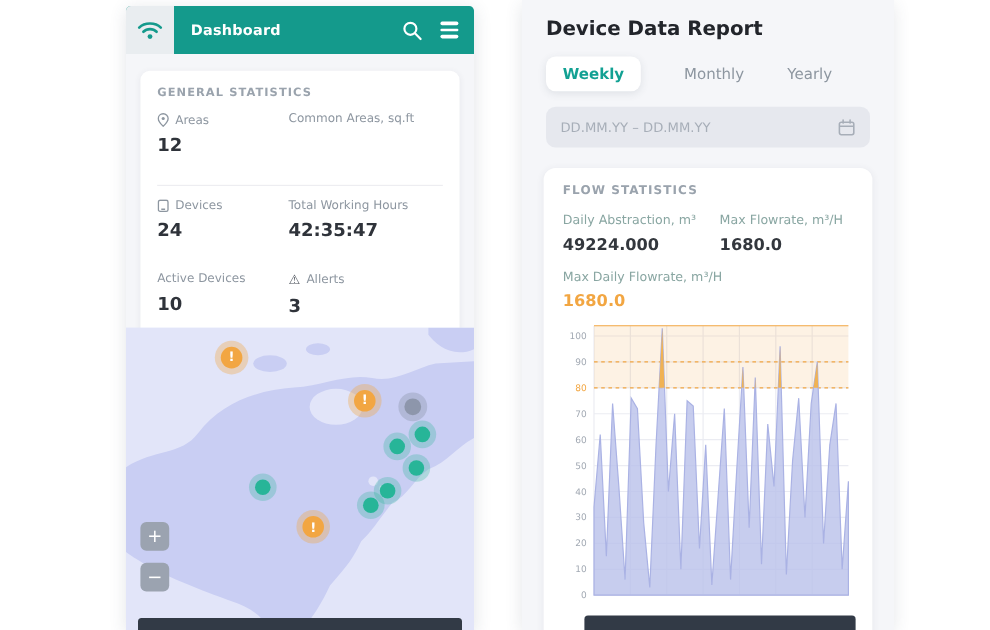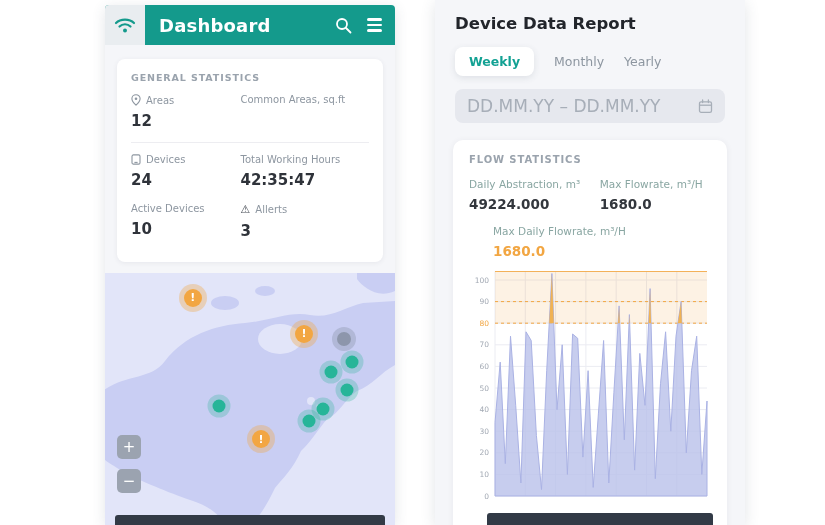--- a/index.html
+++ b/index.html
@@ -4,60 +4,60 @@
 <style>
   * { margin:0; padding:0; box-sizing:border-box; }
   body { font-family:"DejaVu Sans","Liberation Sans",sans-serif; background:#fff; }
   .stage { position:relative; width:825px; height:525px; overflow:hidden; background:#fff; }
 
   
   .phone { position:absolute; background:#f5f6f9; box-shadow:0 3px 14px rgba(60,70,90,.14); }
   .phone.left { left:105px; top:5px; width:290px; height:520px; border-radius:4px 4px 0 0; }
   .lheader { display:flex; align-items:center; height:40px; background:#149a8c; border-radius:4px 4px 0 0; }
   .logo-box { width:40px; height:40px; background:#e9edf0; border-radius:4px 0 0 0; display:flex; align-items:center; justify-content:center; }
-  .lh-title { color:#fff; font-size:18px; font-weight:700; margin-left:14px; letter-spacing:.2px; }
+  .lh-title { color:#fff; font-size:12px; font-weight:700; margin-left:14px; letter-spacing:.2px; }
   .lh-icons { margin-left:auto; display:flex; align-items:center; gap:15px; padding-right:13px; }
   .burger { display:flex; flex-direction:column; gap:3px; cursor:pointer; }
   .burger i { display:block; width:15px; height:2.4px; background:#fff; border-radius:2px; }
 
   .stats-card { margin:14px 12px 0 12px; background:#fff; border-radius:8px; box-shadow:0 1px 5px rgba(60,70,90,.08); padding:13px 14px 10px 14px; }
   .card-title { font-size:9.5px; font-weight:700; letter-spacing:.9px; color:#9aa3ad; }
-  .stat-row { display:grid; grid-template-columns:46% 54%; padding:11px 0 12px 0; }
+  .stat-row { display:grid; grid-template-columns:46% 54%; padding:11px 0 24px 0; }
   .stat-row.with-divider { border-bottom:1px solid #ededf1; }
   .stat-label { display:flex; align-items:center; gap:5px; font-size:10px; color:#8d96a0; }
   .stat-value { font-size:15px; color:#2f333a; font-weight:600; margin-top:6px; }
   .sicon { display:inline-flex; align-items:center; }
   .warn-glyph { font-size:11px; color:#474d56; }
 
   .map { position:absolute; left:0; top:268px; width:290px; height:252px; background:#e2e5f9; overflow:hidden; }
   .map svg.land { position:absolute; left:0; top:0; }
   .marker { position:absolute; transform:translate(-50%,-50%); z-index:3; }
   .marker.device { width:13px; height:13px; border-radius:50%; background:#27b598; box-shadow:0 0 0 5px rgba(39,181,152,.28); }
   .marker.muted { width:14px; height:14px; border-radius:50%; background:#8d96ab; box-shadow:0 0 0 5px rgba(122,132,152,.3); }
   .marker.alert { width:18px; height:18px; border-radius:50%; background:#f2a642; box-shadow:0 0 0 5px rgba(242,166,66,.35); color:#fff; font-size:11px; font-weight:700; display:flex; align-items:center; justify-content:center; }
   .zoom-btn { position:absolute; left:12px; width:24px; height:24px; border-radius:5px; background:#9ba3b0; color:#fff; font-size:15px; display:flex; align-items:center; justify-content:center; cursor:pointer; z-index:4; }
   .zoom-in { top:162px; } .zoom-out { top:196px; }
   .footer-strip { position:absolute; bottom:0; height:10px; background:#323a46; border-radius:3px 3px 0 0; z-index:5; }
   .phone.left .footer-strip { left:10px; right:10px; }
 
   
   .phone.right { left:435px; top:0; width:310px; height:525px; padding:10px 0 0 0; }
   .r-title { font-size:16.5px; font-weight:700; color:#22252b; margin:4px 0 0 20px; }
-  .tabs { display:flex; align-items:center; gap:20px; margin:14px 0 0 20px;text-align:center; }
+  .tabs { display:flex; align-items:center; gap:36px; margin:14px 0 0 20px;text-align:center; }
   .tab { font-size:12.5px; color:#8d96a0; font-weight:500; cursor:pointer; }
   .tab.active { background:#fff; color:#12a193; font-weight:700; padding:7px 14px; border-radius:8px; box-shadow:0 2px 7px rgba(60,70,90,.12); }
   .date-field { margin:13px 20px 0 20px; height:34px; background:#e6e8ee; border-radius:8px; display:flex; align-items:center; justify-content:space-between; padding:0 12px; cursor:pointer; }
-  .date-ph { font-size:17px; color:#a7aeb8; }
+  .date-ph { font-size:11px; color:#a7aeb8; }
 
   .flow-card { margin:17px 18px 0 18px; background:#fff; border-radius:10px; box-shadow:0 1px 6px rgba(60,70,90,.08); padding:14px 16px 20px 16px; height:400px; }
   .flow-title { font-size:10px; font-weight:700; letter-spacing:.9px; color:#9aa3ad; }
   .flow-grid { display:grid; grid-template-columns:54% 46%; margin-top:13px; }
   .flow-label { font-size:10.5px; color:#89a6a2; }
   .flow-value { font-size:13.5px; color:#33373d; font-weight:600; margin-top:6px; }
-  .flow-daily { margin-top:13px;margin-left:24px; }
+  .flow-daily { margin-top:13px; }
   .flow-value.orange { color:#f2a642; }
   .chart-wrap { margin-top:12px; }
   .phone.right .footer-strip { left:52px; right:32px; height:12px; }
 </style>
 </head>
 <body>
 
 <div class="stage">
 
   <section class="phone left">

